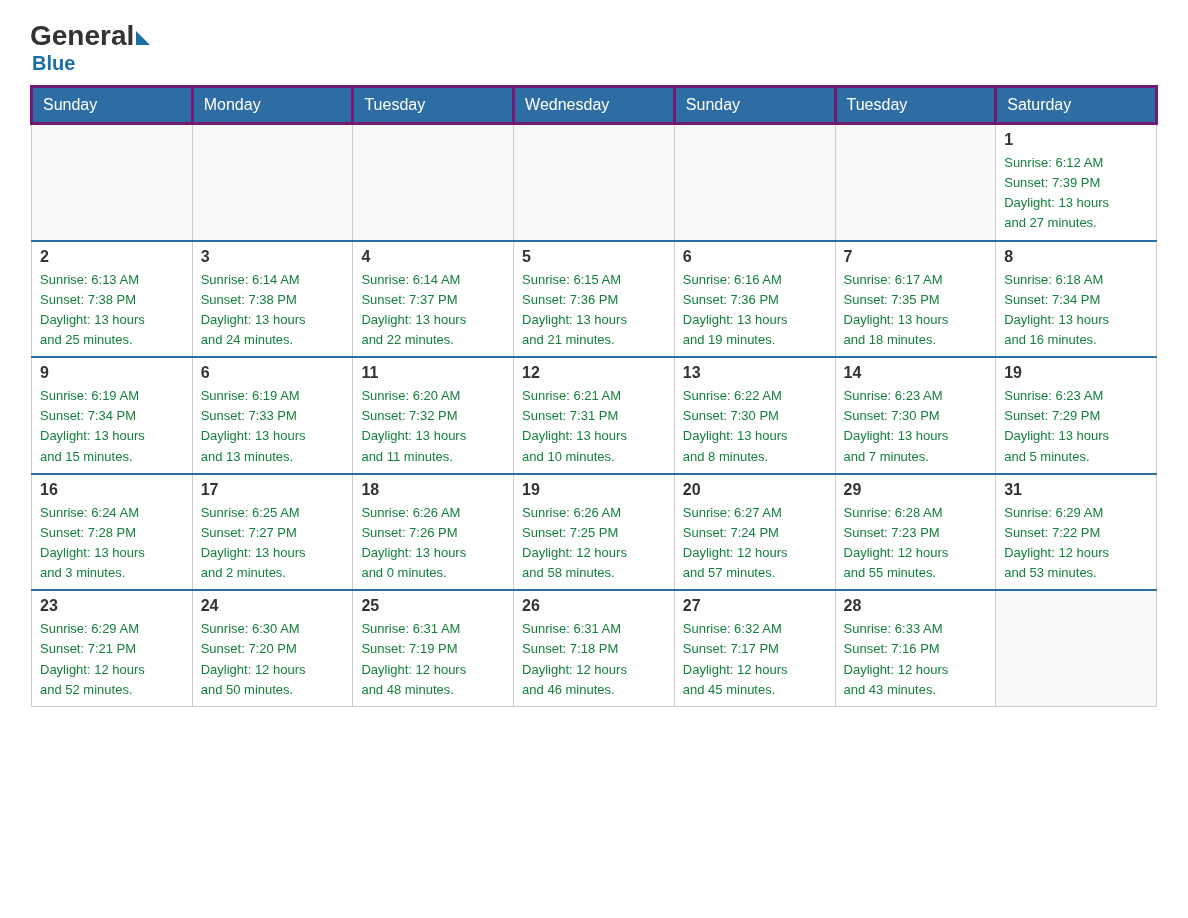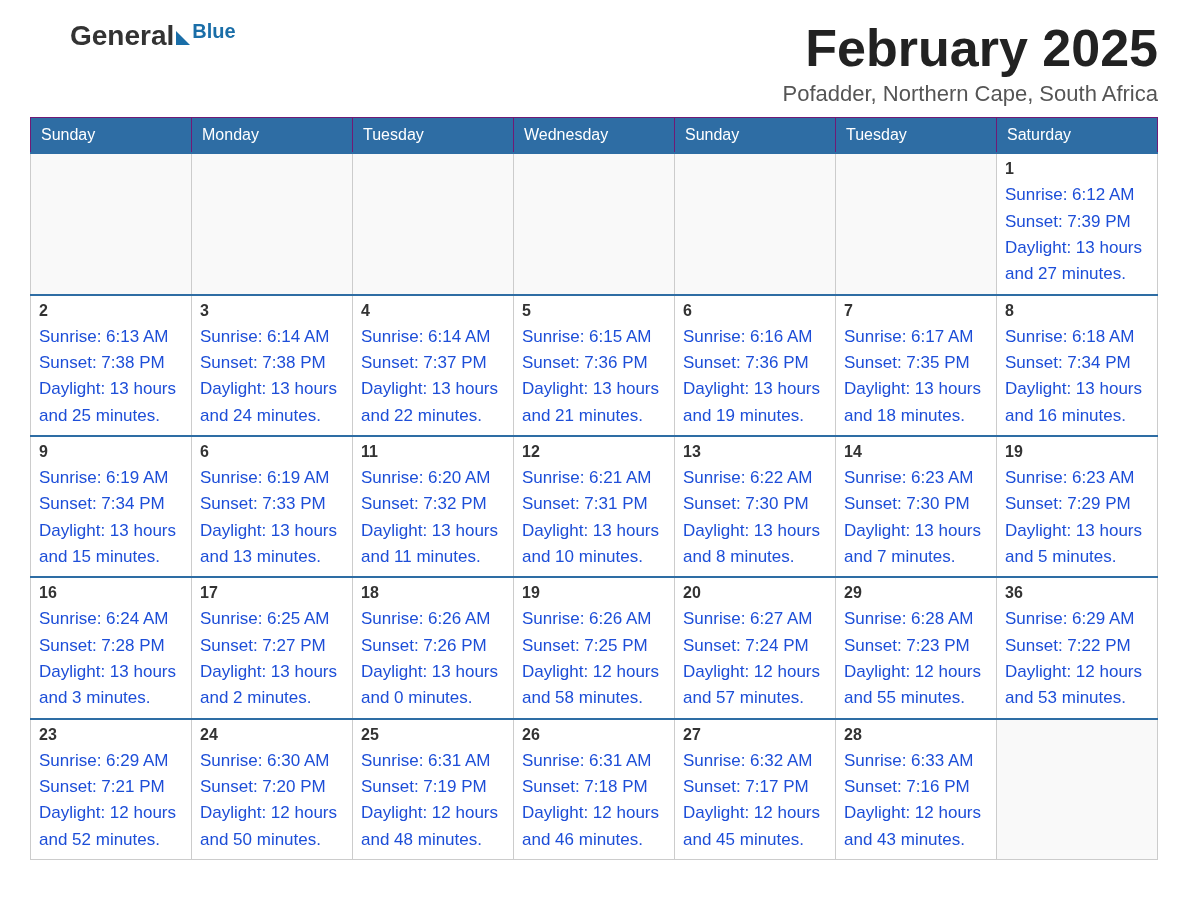--- a/index.html
+++ b/index.html
@@ -11,23 +11,22 @@
       min-height: 918px;
     }
     .header {
       display: flex;
       justify-content: space-between;
       align-items: flex-start;
       margin-bottom: 10px;
     }
     .logo {
       display: flex;
-      flex-direction: row;
+      flex-direction: column;
       align-items: flex-start;
-      margin-left: 40px;
     }
     .logo-general {
       font-size: 28px;
       font-weight: bold;
       color: #333;
       display: flex;
       align-items: center;
     }
     .logo-arrow {
       width: 0;
@@ -67,62 +66,58 @@
       border-collapse: collapse;
       margin-top: 10px;
     }
     .calendar th {
       background-color: #2e6da4;
       color: #fff;
       font-size: 16px;
       font-weight: normal;
       padding: 8px 10px;
       text-align: left;
-      border: 1px solid #701a75;
+      border: 3px solid #701a75;
     }
     .calendar td {
       border: 1px solid #ccc;
       vertical-align: top;
       padding: 6px 8px;
       width: 14.28%;
       min-height: 110px;
       height: 110px;
     }
     .day-number {
       font-size: 16px;
       font-weight: bold;
       color: #333;
       margin-bottom: 4px;
     }
     .day-info {
-      font-size: 17px;
-      color: #1d4ed8;
+      font-size: 13px;
+      color: #15803d;
       line-height: 1.55;
     }
     .empty-cell {
       background: #f9f9f9;
     }
     .row-top td {
       border-top: 2px solid #2e6da4;
     }
   </style>
 </head>
 <body>
 
 <div class="header">
   <div class="logo">
     <div class="logo-line">
       <span class="logo-general">General</span>
       <div class="logo-arrow"></div>
     </div>
     <span class="logo-blue">Blue</span>
-  </div>
-  <div class="title-section">
-    <div class="month-title">February 2025</div>
-    <div class="location-title">Pofadder, Northern Cape, South Africa</div>
   </div>
 </div>
 
 <table class="calendar">
   <thead>
     <tr>
     <th>Sunday</th>
         <th>Monday</th>
         <th>Tuesday</th>
         <th>Wednesday</th>
@@ -223,21 +218,21 @@
         </td>
         <td>
           <div class="day-number">20</div>
           <div class="day-info">Sunrise: 6:27 AM<br>Sunset: 7:24 PM<br>Daylight: 12 hours<br>and 57 minutes.</div>
         </td>
         <td>
           <div class="day-number">29</div>
           <div class="day-info">Sunrise: 6:28 AM<br>Sunset: 7:23 PM<br>Daylight: 12 hours<br>and 55 minutes.</div>
         </td>
         <td>
-          <div class="day-number">36</div>
+          <div class="day-number">31</div>
           <div class="day-info">Sunrise: 6:29 AM<br>Sunset: 7:22 PM<br>Daylight: 12 hours<br>and 53 minutes.</div>
         </td>
       </tr>
       <tr class="row-top">
         <td>
           <div class="day-number">23</div>
           <div class="day-info">Sunrise: 6:29 AM<br>Sunset: 7:21 PM<br>Daylight: 12 hours<br>and 52 minutes.</div>
         </td>
         <td>
           <div class="day-number">24</div>

